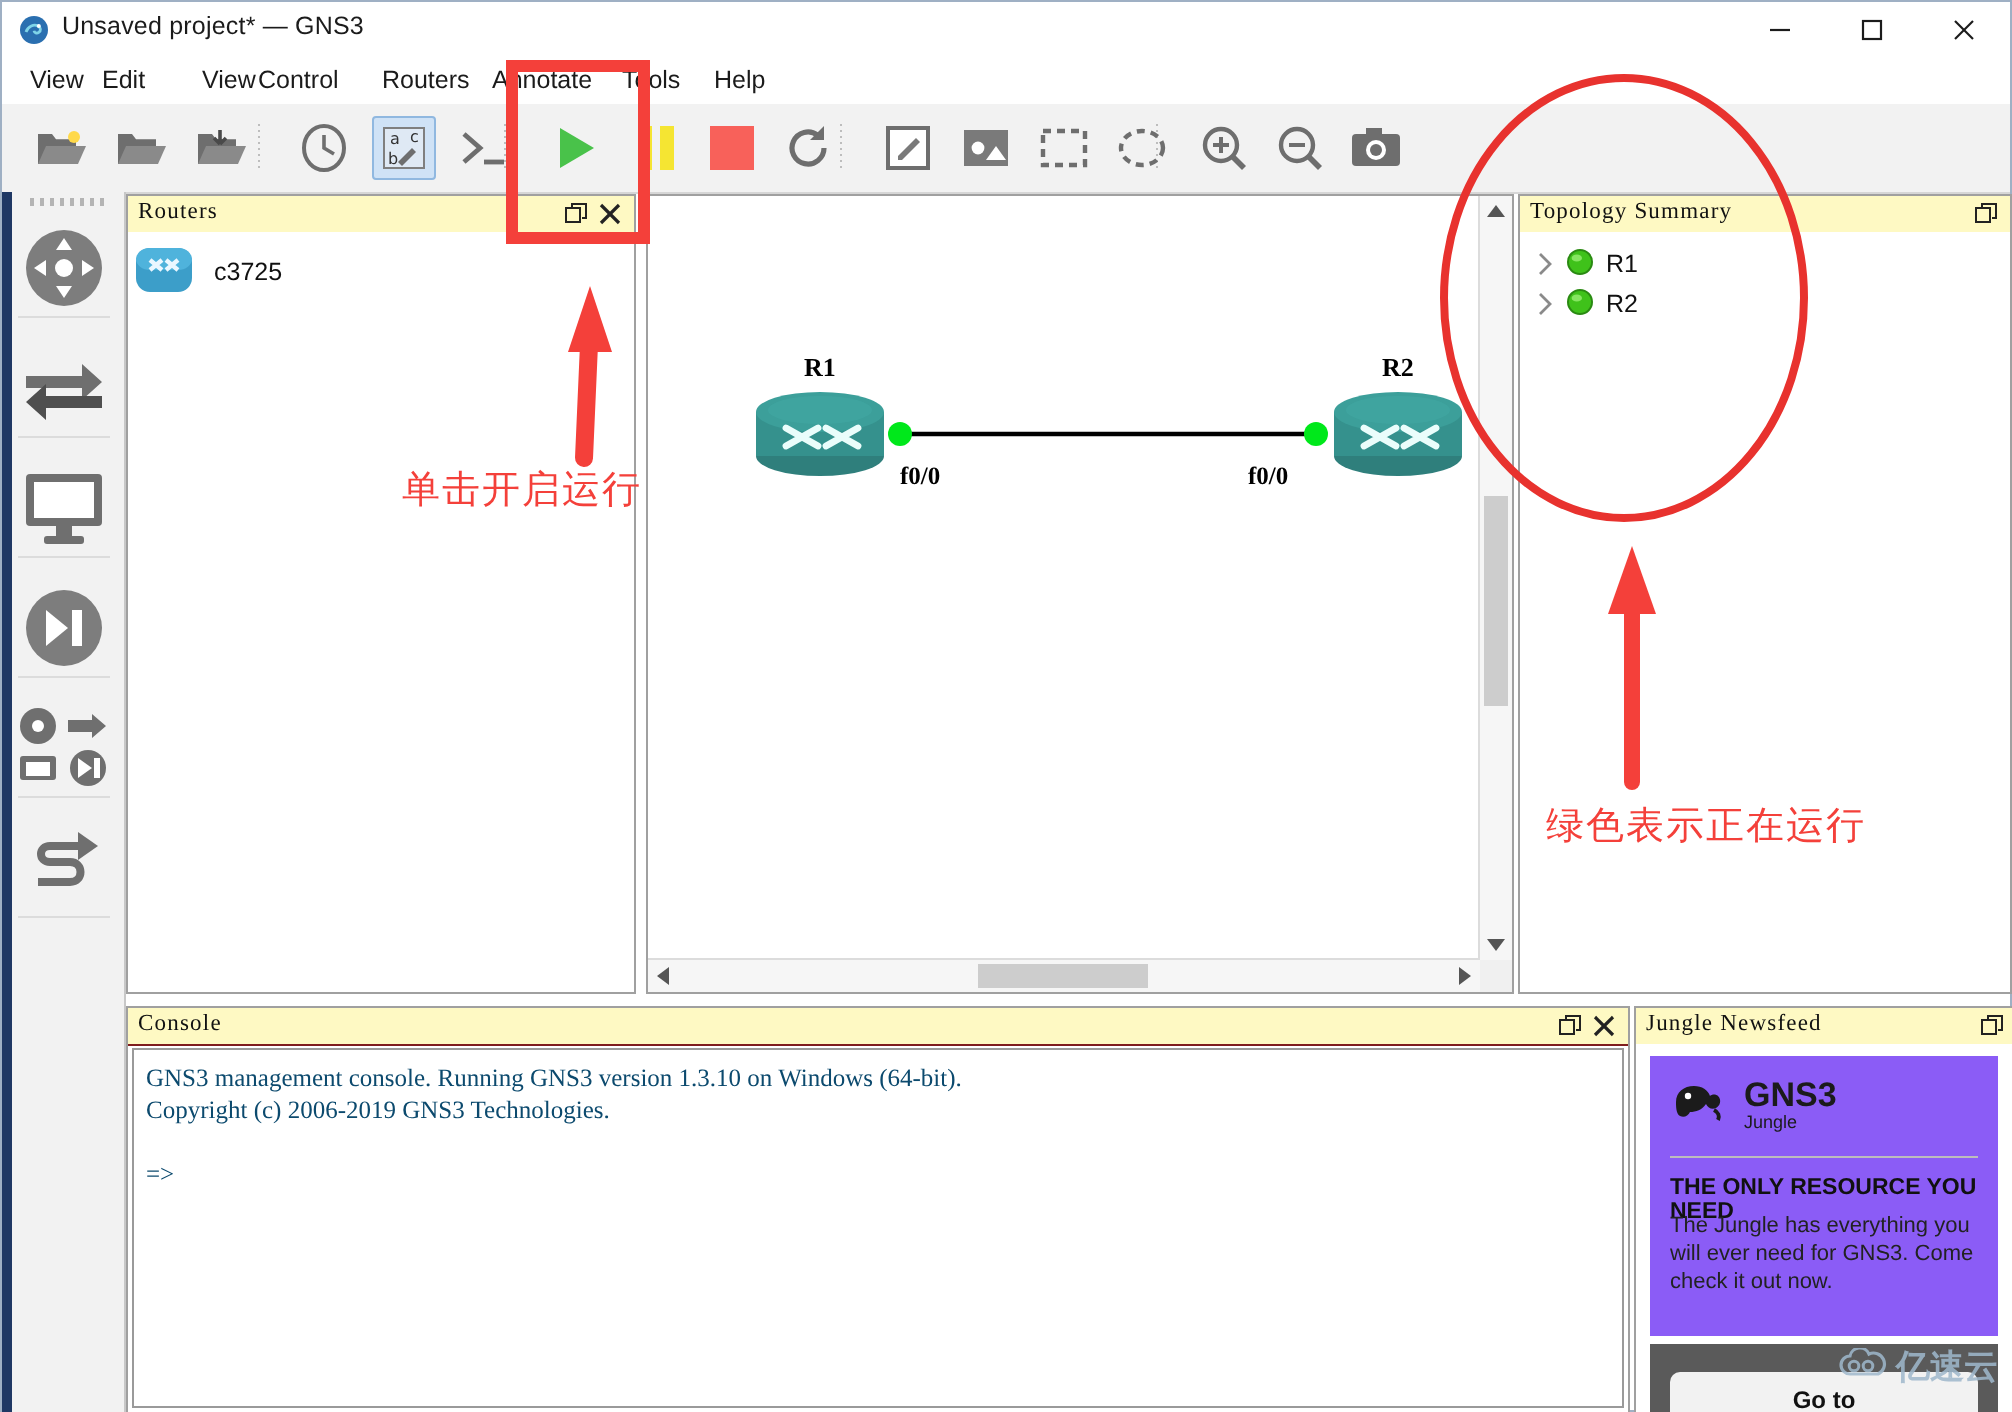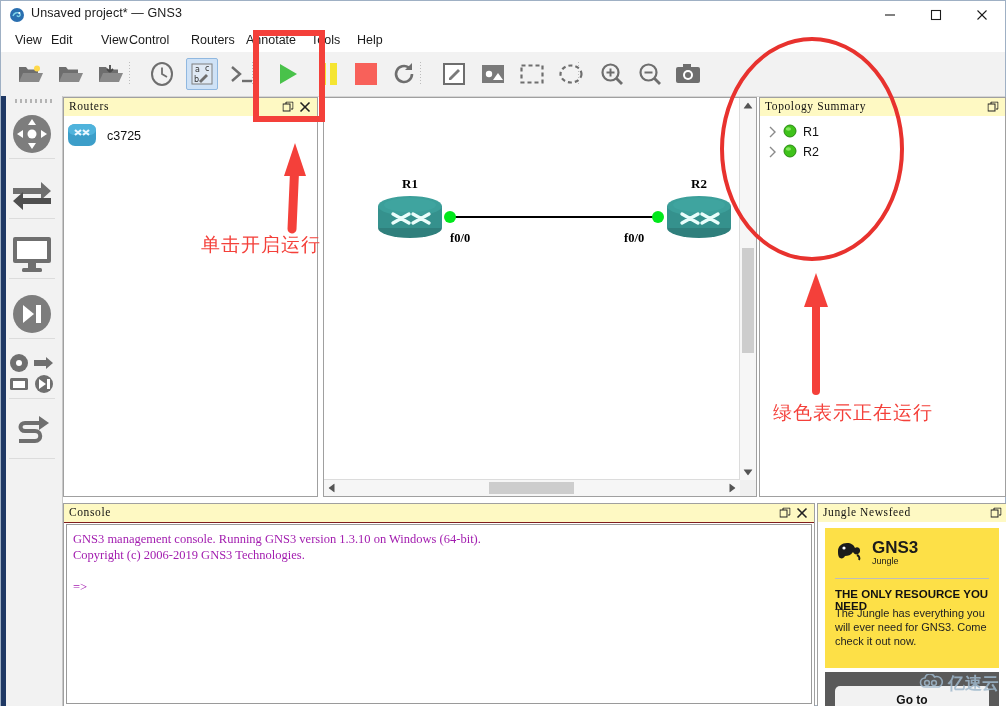--- a/index.html
+++ b/index.html
@@ -74,25 +74,25 @@
 
   
   .sb-v{position:absolute;right:0;top:0;width:16px;bottom:16px;background:#f6f6f6;border-left:1px solid #dcdcdc;}
   .sb-h{position:absolute;left:0;bottom:0;right:16px;height:16px;background:#f6f6f6;border-top:1px solid #dcdcdc;}
   .sb-thumb{position:absolute;background:#cdcdcd;}
   .sb-arrow{position:absolute;width:16px;height:16px;}
   .sb-arrow svg{position:absolute;left:50%;top:50%;transform:translate(-50%,-50%);}
   .sb-corner{position:absolute;right:0;bottom:0;width:16px;height:16px;background:#f0f0f0;}
 
   
-  .console-body{font-family:"Liberation Serif",serif;font-size:12.5px;color:#a21caf;
+  .console-body{font-family:"Liberation Serif",serif;font-size:12.5px;color:#0c4a6e;
      line-height:16px;padding:6px 6px;white-space:pre;}
 
   
-  .nf-card{position:absolute;left:7px;right:7px;top:6px;background:#fde047;}
+  .nf-card{position:absolute;left:7px;right:7px;top:6px;background:#8b5cf6;}
   .nf-logo{position:absolute;left:10px;top:10px;display:flex;align-items:center;gap:7px;}
   .nf-logo .g3{font-family:"Liberation Sans",sans-serif;font-weight:bold;font-size:17px;color:#1b1b1b;line-height:17px;}
   .nf-logo .jg{font-family:"Liberation Sans",sans-serif;font-size:9px;color:#1b1b1b;line-height:10px;}
   .nf-rule{position:absolute;left:10px;right:10px;height:1px;background:#bdbdbd;}
   .nf-head{position:absolute;left:10px;right:8px;font-weight:bold;font-size:11.5px;color:#111;}
   .nf-text{position:absolute;left:10px;right:8px;font-size:11px;color:#222;line-height:14px;}
   .nf-footer{position:absolute;left:7px;right:7px;background:#5a5a5a;}
   .nf-btn{position:absolute;background:#f2f2f2;border-radius:5px;display:flex;align-items:center;
      justify-content:center;font-weight:bold;font-size:12px;color:#111;}
 

